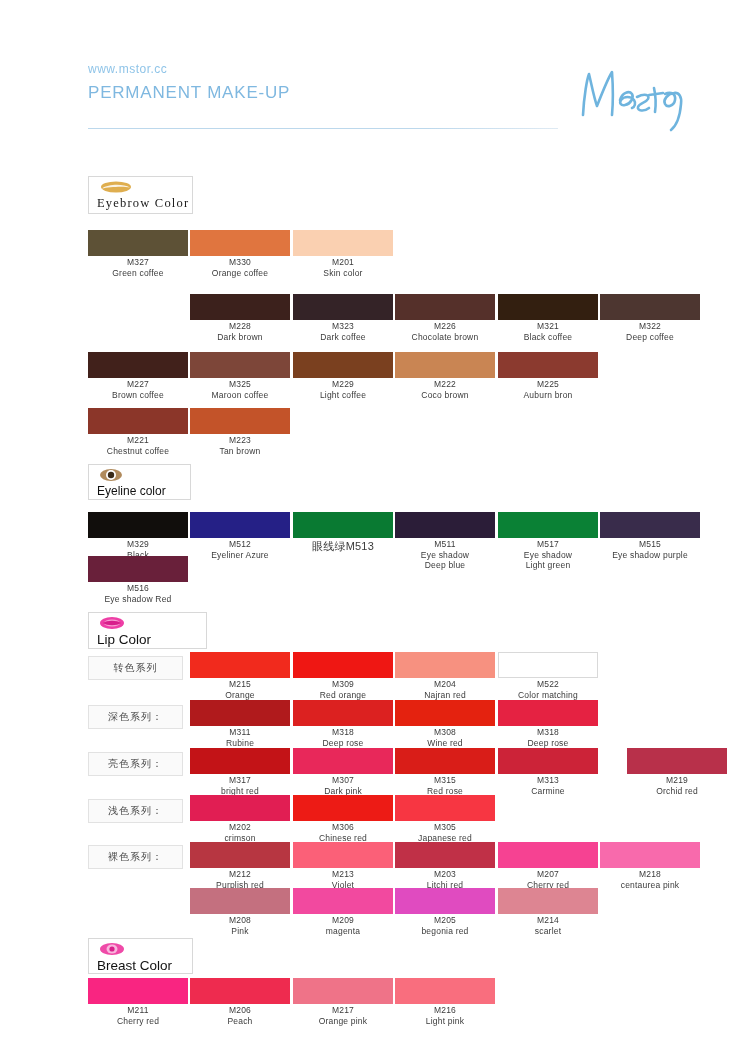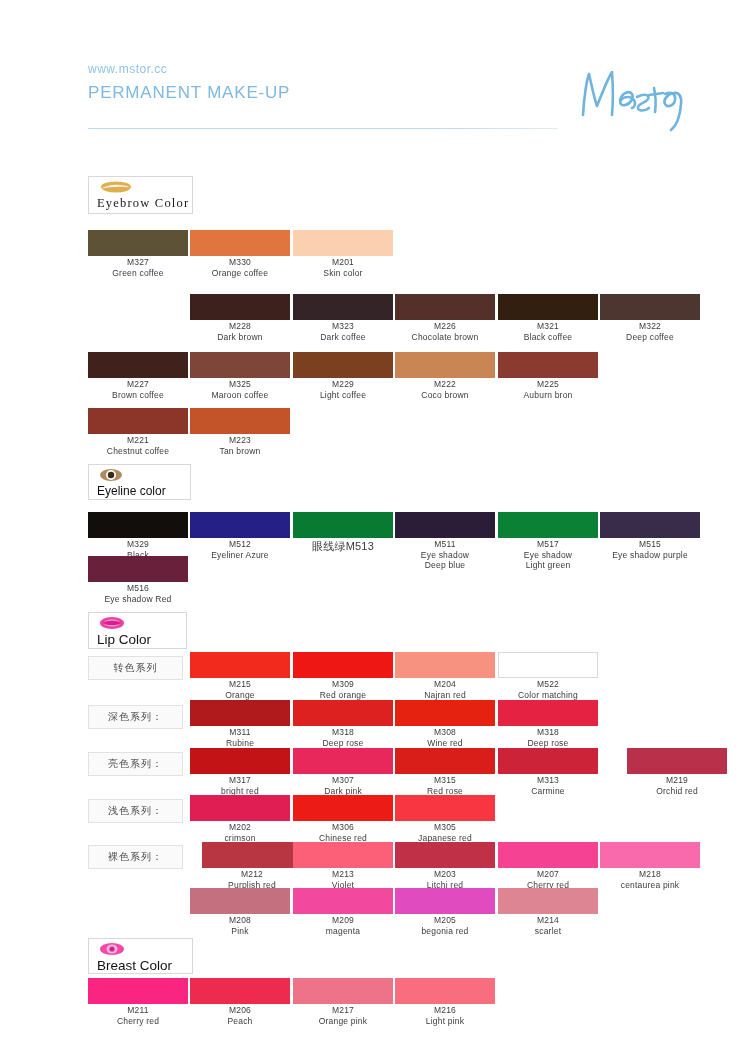--- a/index.html
+++ b/index.html
@@ -35,21 +35,21 @@
   .sec{
     position:absolute;border:1px solid #d8d8d8;background:#fff;
     box-sizing:border-box;padding:2px 8px 3px 8px;
   }
   .sec .ico{display:block;height:16px;margin:1px 0 0 2px;}
   .sec .nm{display:block;white-space:nowrap;}
   .sec.eyebrow{left:88px;top:176px;width:105px;height:38px;}
   .sec.eyebrow .nm{font-family:"Liberation Serif",serif;font-size:12.5px;color:#1a1a1a;letter-spacing:1.2px;}
   .sec.eyeline{left:88px;top:464px;width:103px;height:36px;}
   .sec.eyeline .nm{font-size:12px;color:#111;}
-  .sec.lip{left:88px;top:612px;width:99px;height:37px;}
+  .sec.lip{left:88px;top:612px;width:119px;height:37px;}
   .sec.lip .nm{font-size:13.5px;color:#111;}
   .sec.breast{left:88px;top:938px;width:105px;height:36px;}
   .sec.breast .nm{font-size:13.5px;color:#111;}
 
   
   .sw{
     position:absolute;width:100px;
   }
   .sw .chip{
     width:100px;height:26px;display:block;
@@ -330,21 +330,21 @@
     <span class="chip" style="background:#ed1b15"></span>
     <span class="code">M306</span>
     <span class="nm">Chinese red</span>
   </div>
   <div class="sw" style="left:395px;top:795px">
     <span class="chip" style="background:#f73642"></span>
     <span class="code">M305</span>
     <span class="nm">Japanese red</span>
   </div>
 
-  <div class="sw" style="left:202px;top:842px">
+  <div class="sw" style="left:190px;top:842px">
     <span class="chip" style="background:#b73641"></span>
     <span class="code">M212</span>
     <span class="nm">Purplish red</span>
   </div>
   <div class="sw" style="left:293px;top:842px">
     <span class="chip" style="background:#fb6078"></span>
     <span class="code">M213</span>
     <span class="nm">Violet</span>
   </div>
   <div class="sw" style="left:395px;top:842px">

